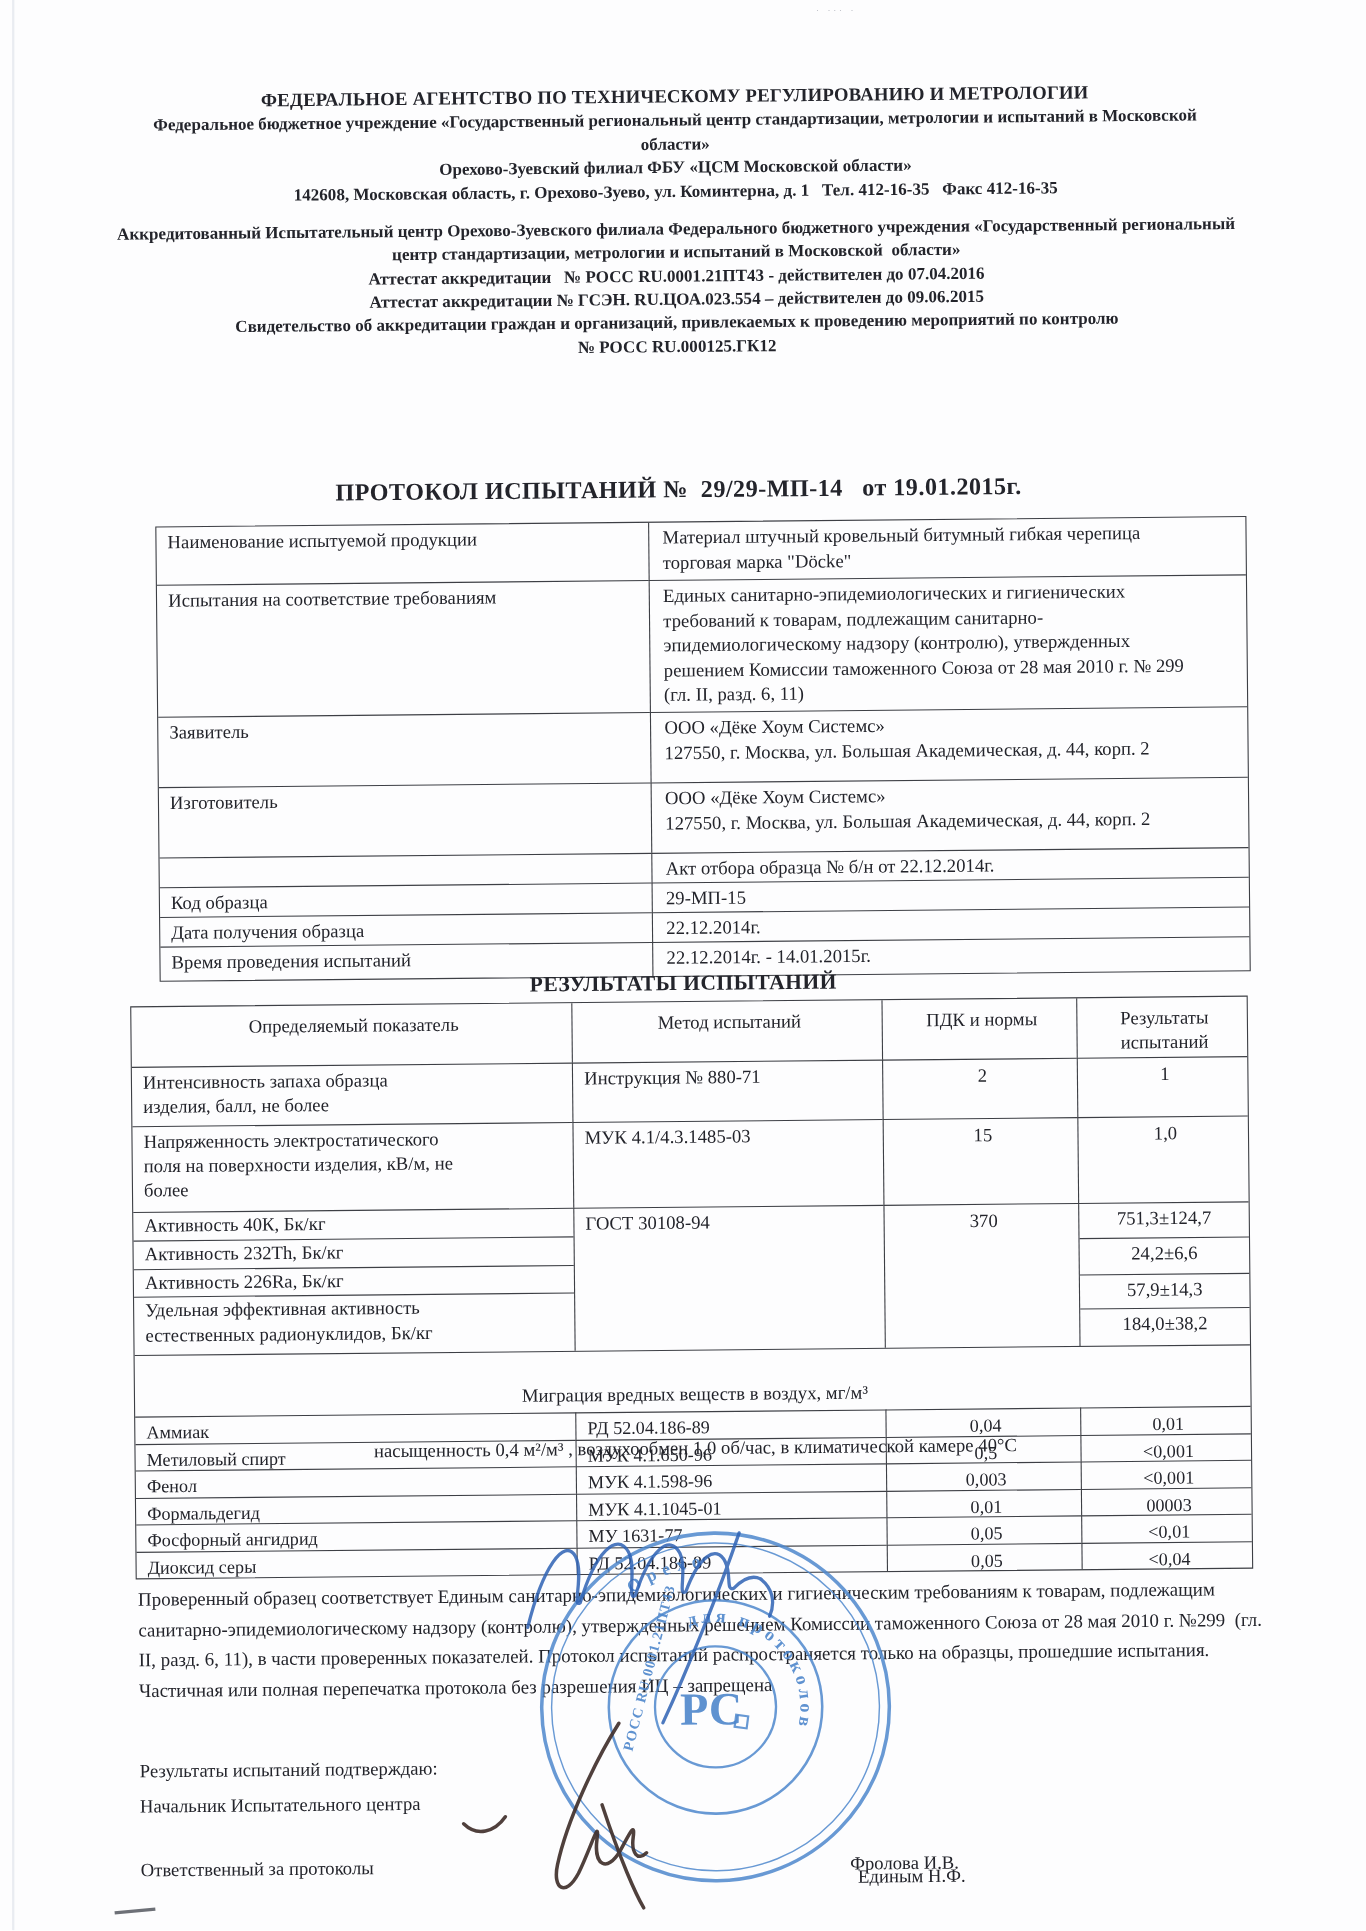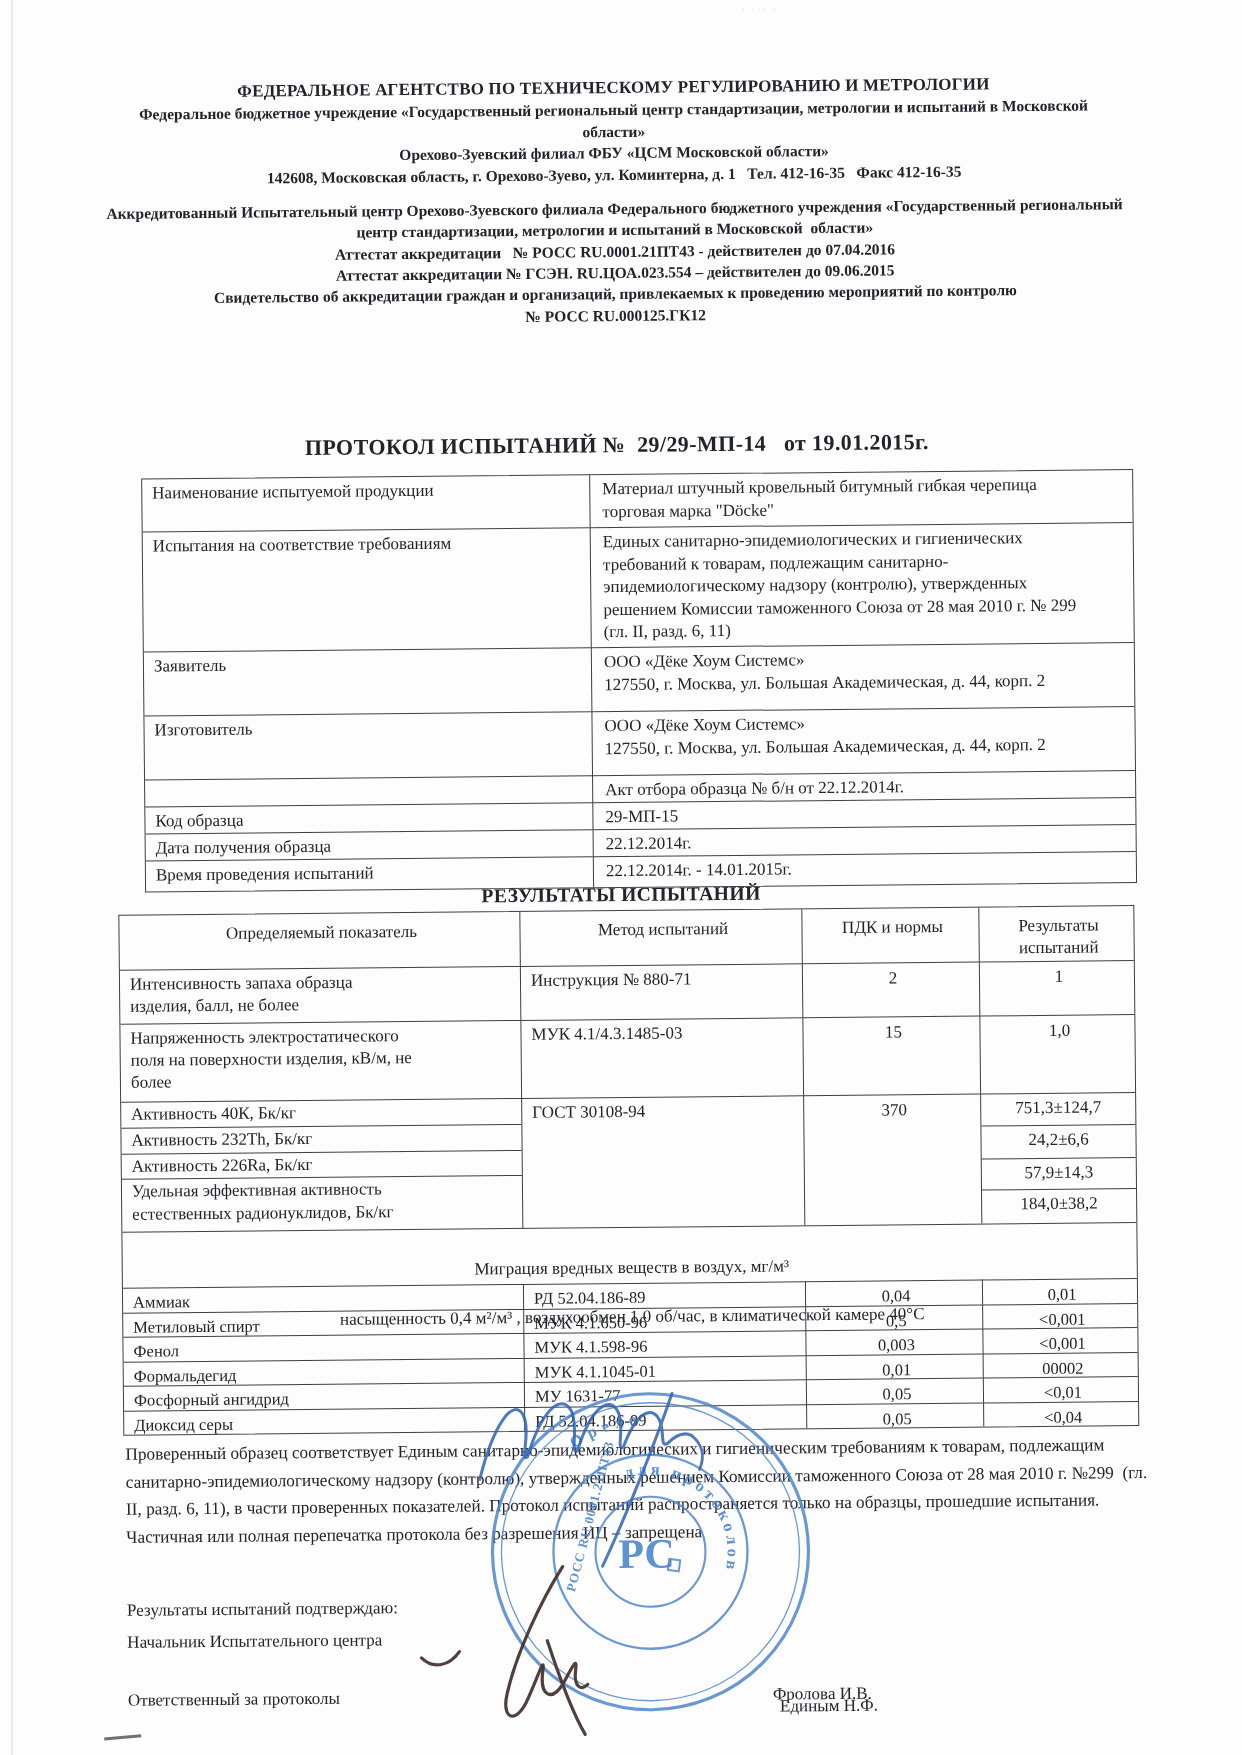--- a/index.html
+++ b/index.html
@@ -182,21 +182,21 @@
       <div class="grid-cell cl num mig">&lt;0,001</div>
 
       <div class="grid-cell mig">Фенол</div>
       <div class="grid-cell cl mig">МУК 4.1.598-96</div>
       <div class="grid-cell cl num mig">0,003</div>
       <div class="grid-cell cl num mig">&lt;0,001</div>
 
       <div class="grid-cell mig">Формальдегид</div>
       <div class="grid-cell cl mig">МУК 4.1.1045-01</div>
       <div class="grid-cell cl num mig">0,01</div>
-      <div class="grid-cell cl num mig">00002</div>
+      <div class="grid-cell cl num mig">00003</div>
 
       <div class="grid-cell mig">Фосфорный ангидрид</div>
       <div class="grid-cell cl mig">МУ 1631-77</div>
       <div class="grid-cell cl num mig">0,05</div>
       <div class="grid-cell cl num mig">&lt;0,01</div>
 
       <div class="grid-cell mig">Диоксид серы</div>
       <div class="grid-cell cl mig">РД 52.04.186-89</div>
       <div class="grid-cell cl num mig">0,05</div>
       <div class="grid-cell cl num mig">&lt;0,04</div>

